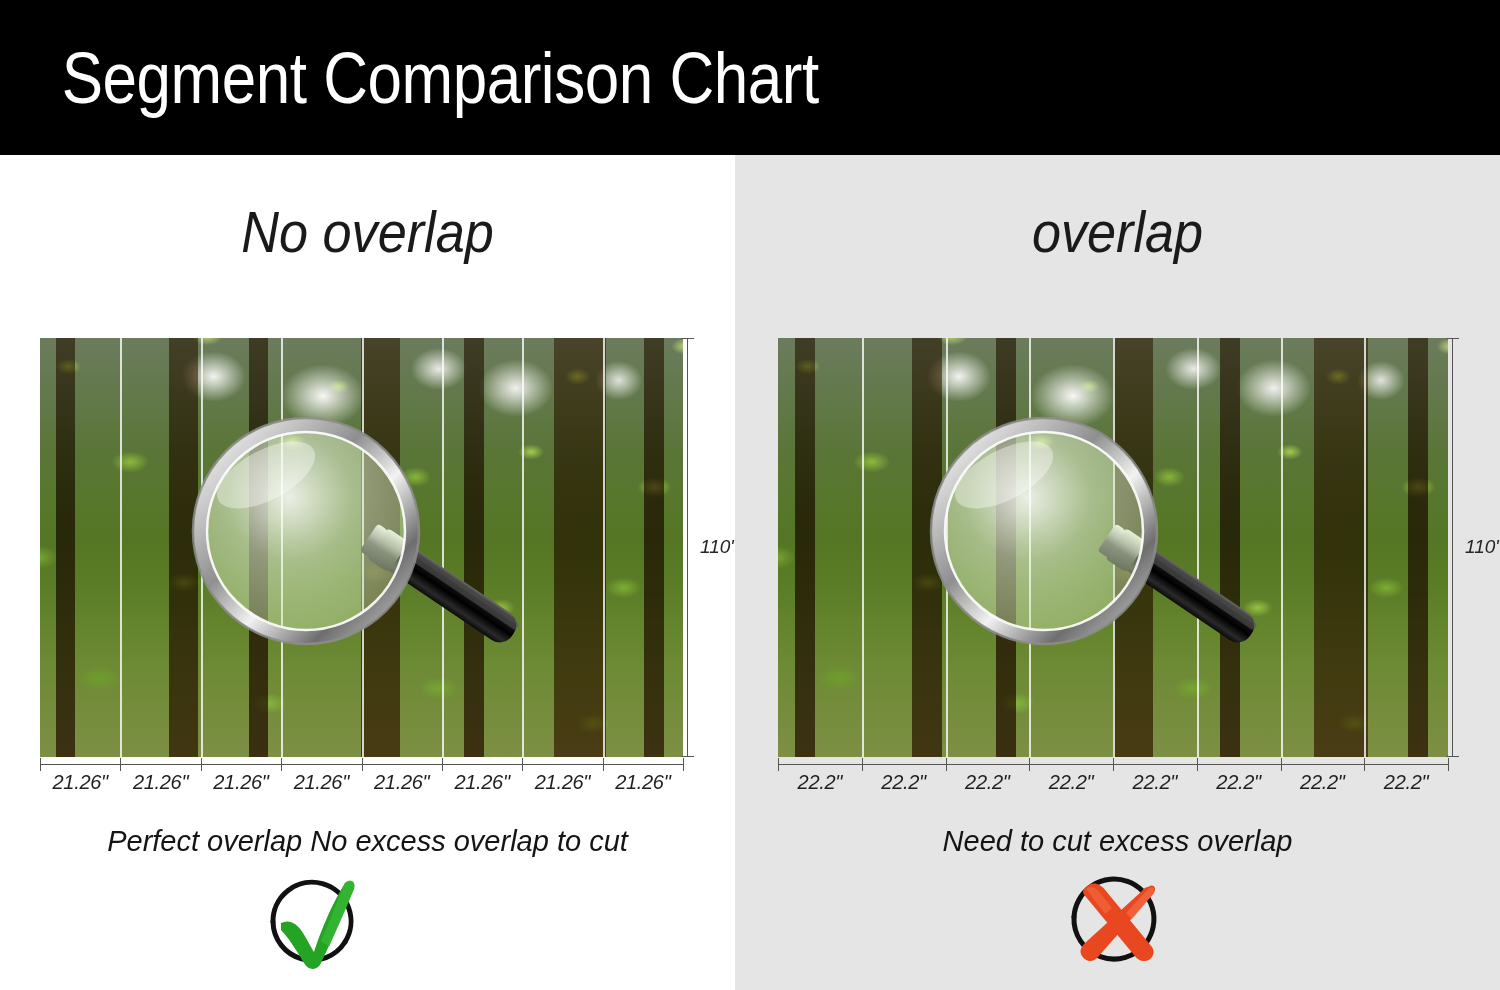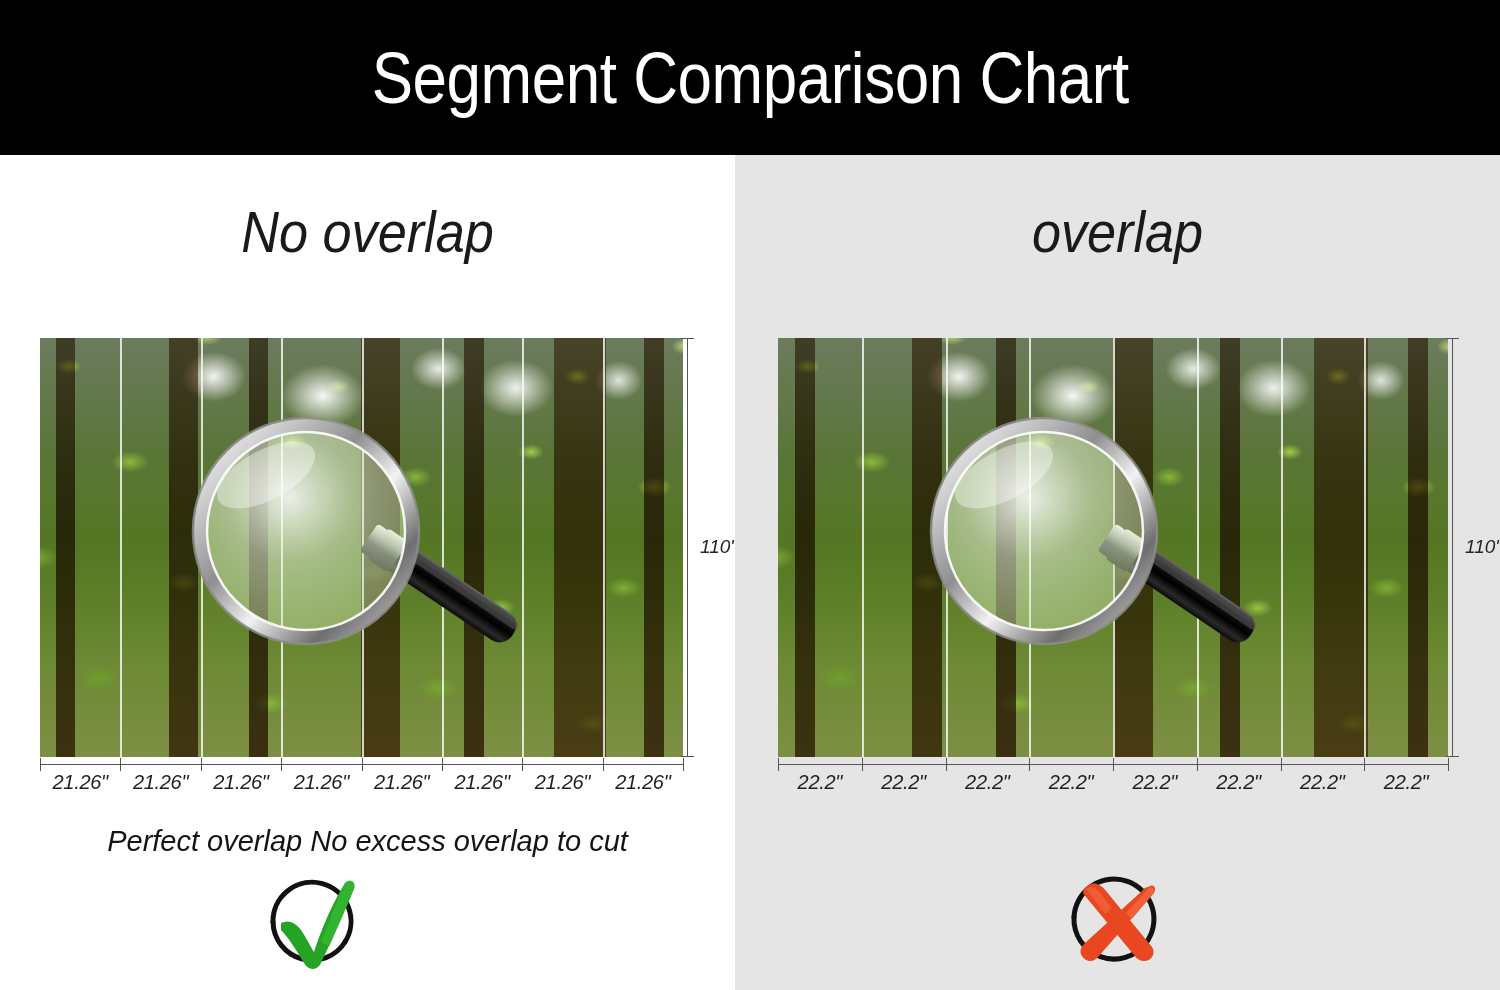--- a/index.html
+++ b/index.html
@@ -23,21 +23,21 @@
 
   
   #title-bar {
     position: absolute;
     left: 0; top: 0;
     width: 1500px;
     height: 155px;
     background: #000000;
     display: flex;
     align-items: center;
-    justify-content: center;
+    justify-content: flex-start;
   }
   #title-text {
     color: #ffffff;
     font-size: 72px;
     font-weight: 400;
     letter-spacing: -0.5px;
     line-height: 1;
     transform: scaleX(0.86);
     transform-origin: center;
     white-space: nowrap;
@@ -461,20 +461,21 @@
           <span>22.2"</span>
           <span>22.2"</span>
           <span>22.2"</span>
           <span>22.2"</span>
           <span>22.2"</span>
           <span>22.2"</span>
         </div>
       </div>
     </div>
 
+    <div class="caption" style="top:672px; left:0;">Need to cut excess overlap</div>
 
     <svg class="verdict" viewBox="0 0 110 110" style="left:325px; top:712px;">
       <path d="M14 50 A40 40 0 1 1 86 76" fill="none" stroke="#111111" stroke-width="5" stroke-linecap="round"></path>
       <path d="M14 50 A40 40 0 0 0 86 76" fill="none" stroke="#111111" stroke-width="5" stroke-linecap="round"></path>
       <g fill="#e8471f">
         <path d="M26 20 C32 14 40 16 46 24 L92 80 C96 86 92 94 84 94 C80 94 77 92 74 88 L26 30 C22 26 22 23 26 20 Z"></path>
         <path d="M88 20 C93 16 97 20 94 26 L38 90 C33 96 26 95 22 89 C19 84 21 80 25 76 L82 24 C84 21 86 20 88 20 Z"></path>
       </g>
       <path d="M88 22 C92 18 96 21 93 27 L72 52 L66 46 Z" fill="#f2663f" opacity="0.8"></path>
       <path d="M26 22 C30 18 36 20 41 27 L52 41 L45 47 Z" fill="#f2663f" opacity="0.7"></path>

